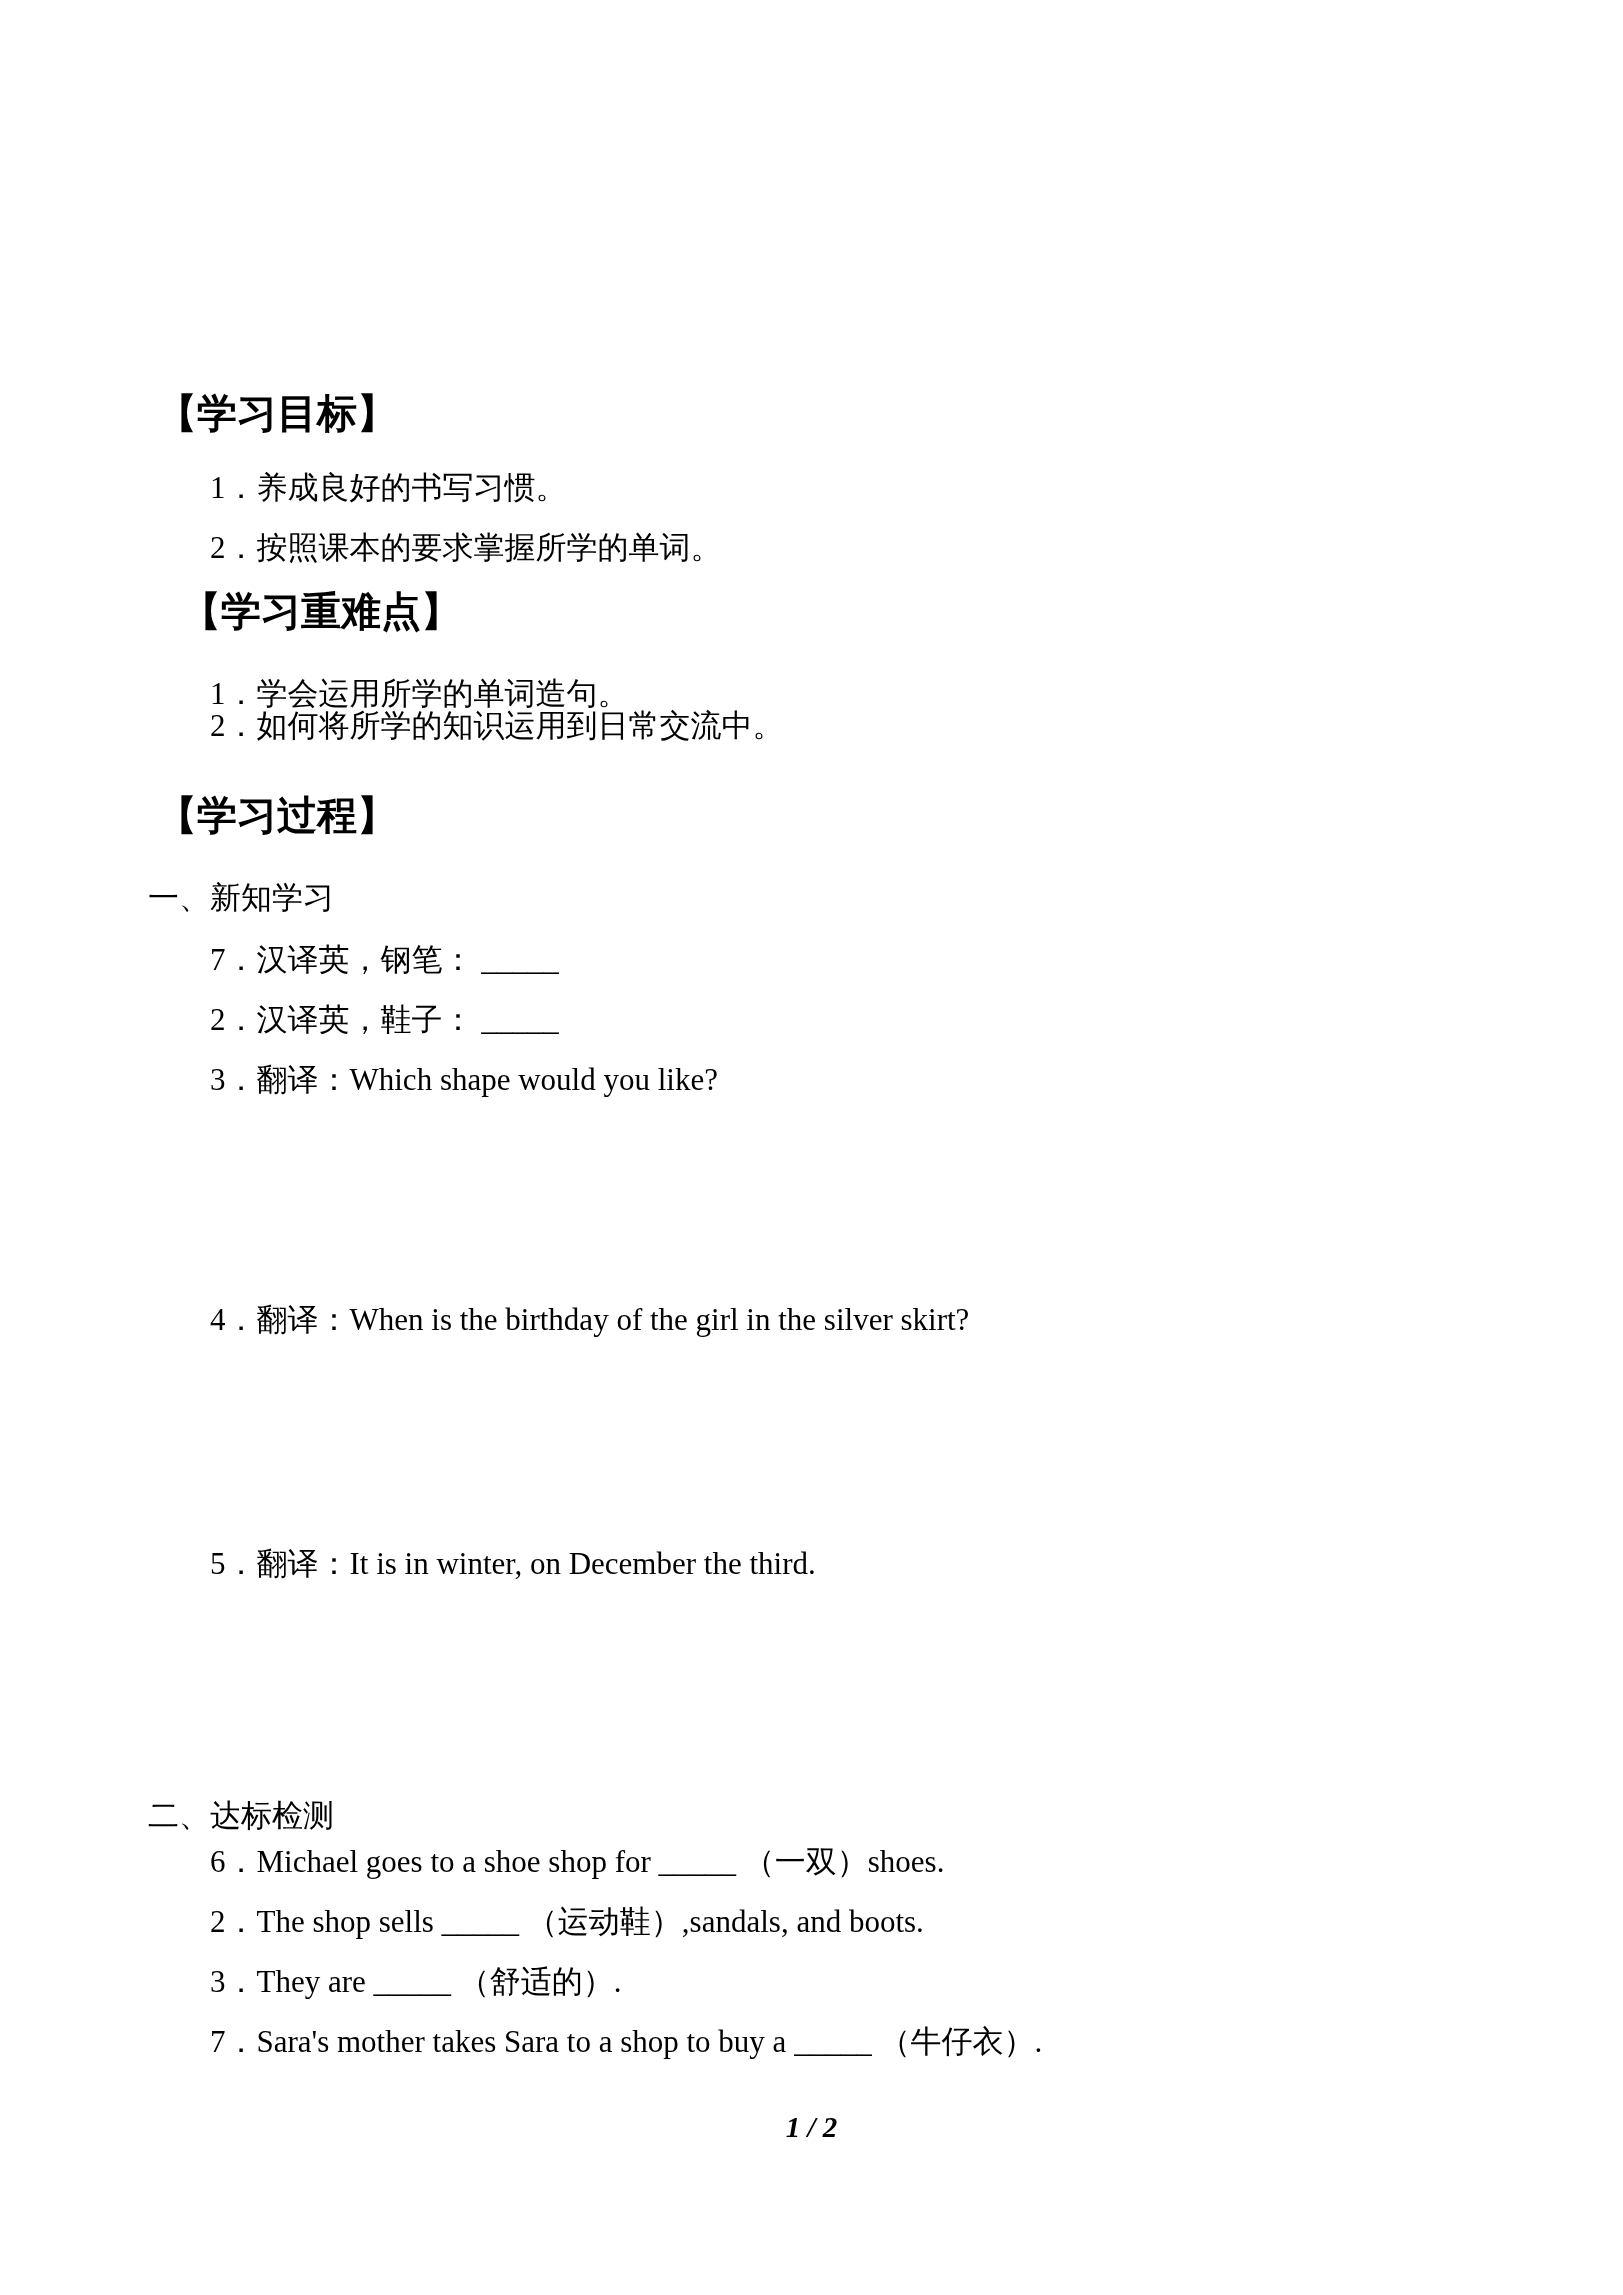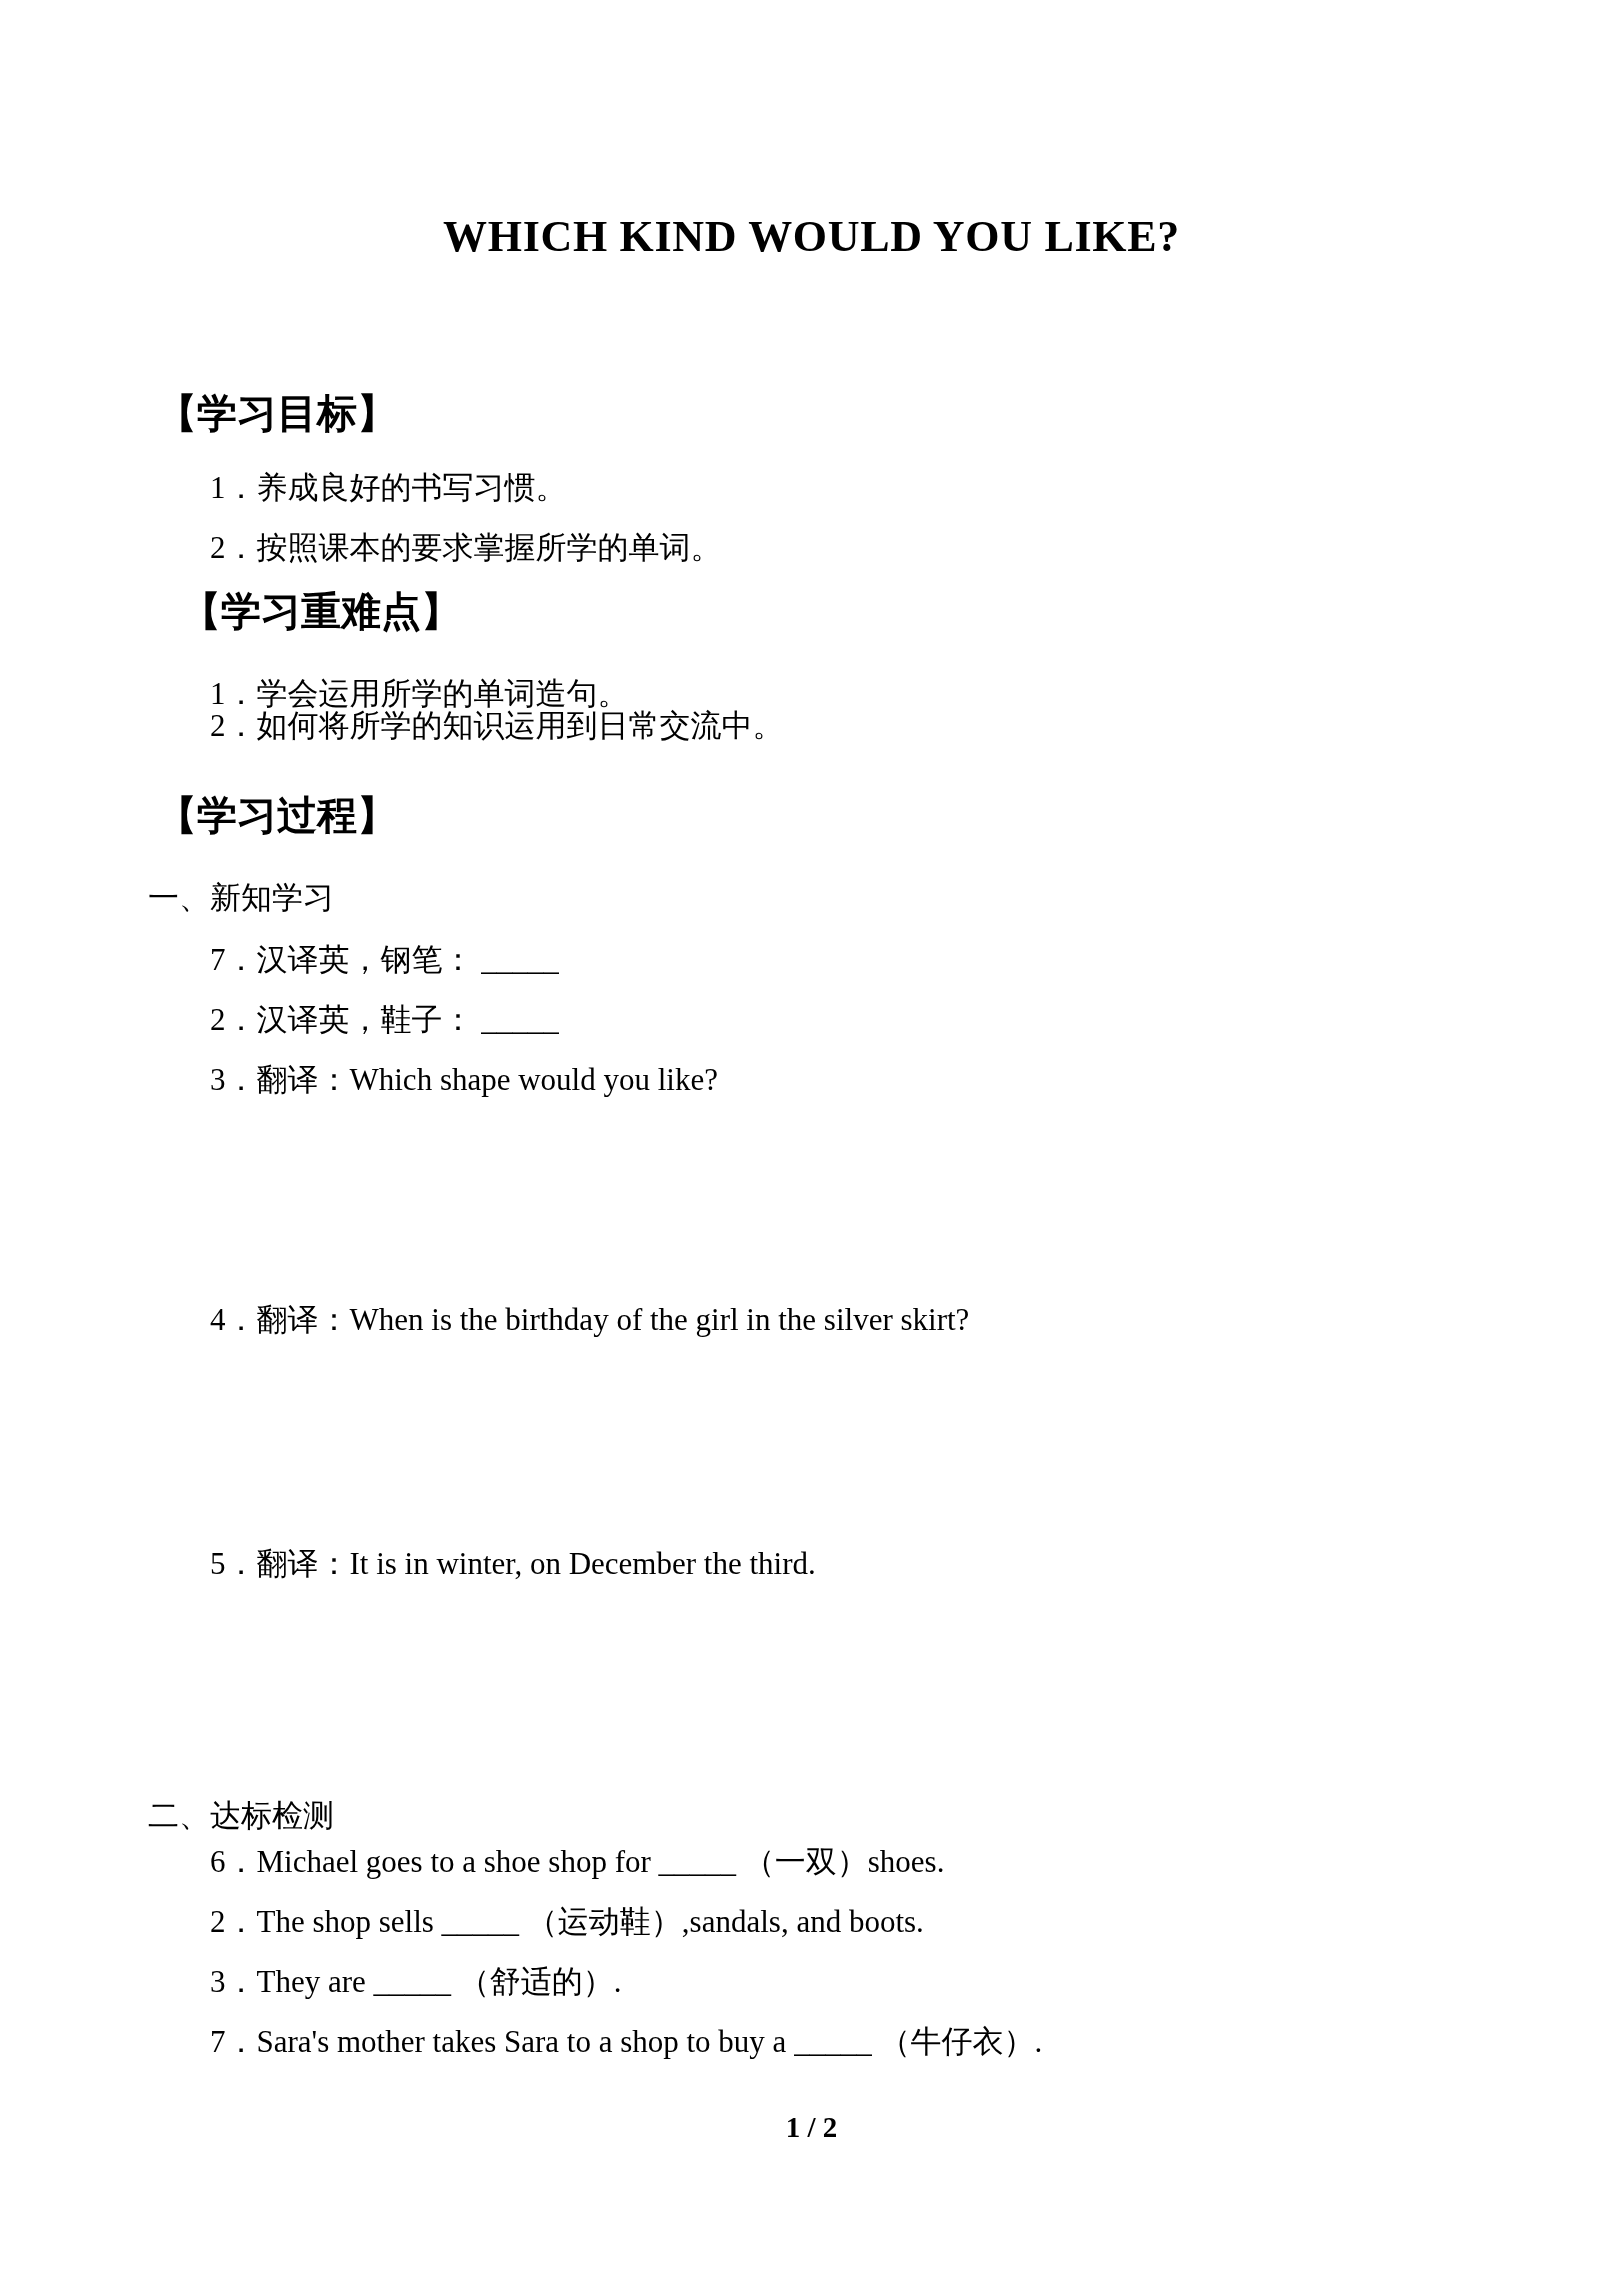--- a/index.html
+++ b/index.html
@@ -41,28 +41,28 @@
     font-weight: normal;
   }
   .page-footer {
     position: absolute;
     left: 0;
     width: 100%;
     text-align: center;
     font-size: 29px;
     font-weight: bold;
     line-height: 1;
+    font-style: italic;
   }
 </style>
 </head>
 <body>
 
 <div class="page">
 
-  <div class="doc-title" style="top:215px;">WHICH KIND WOULD YOU LIKE?</div>
 
   <div class="line bracket-heading" style="top:394px; left:157px;">【学习目标】</div>
   <div class="line" style="top:472px; left:210px;">1．养成良好的书写习惯。</div>
   <div class="line" style="top:532px; left:210px;">2．按照课本的要求掌握所学的单词。</div>
 
   <div class="line bracket-heading" style="top:592px; left:157px;margin-left:24px;">【学习重难点】</div>
   <div class="line" style="top:678px; left:210px;">1．学会运用所学的单词造句。</div>
   <div class="line" style="top:710px; left:210px;">2．如何将所学的知识运用到日常交流中。</div>
 
   <div class="line bracket-heading" style="top:796px; left:157px;">【学习过程】</div>

